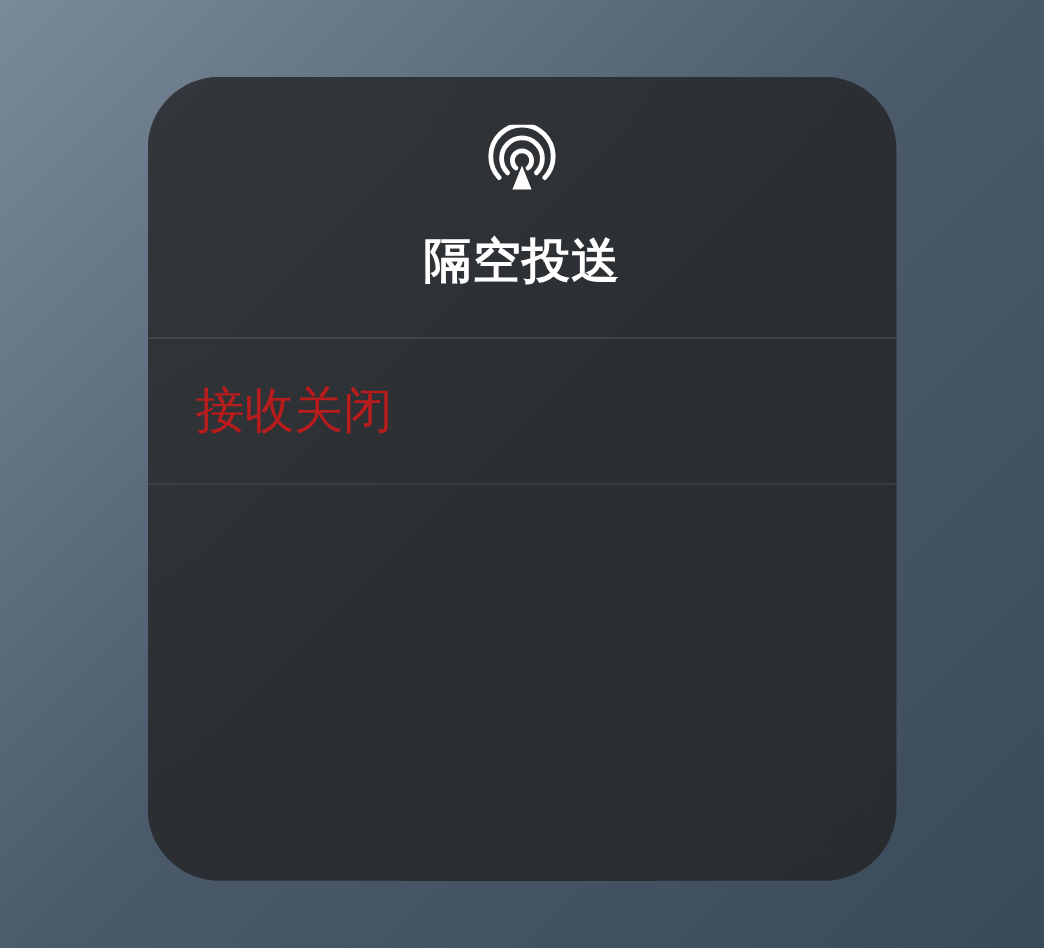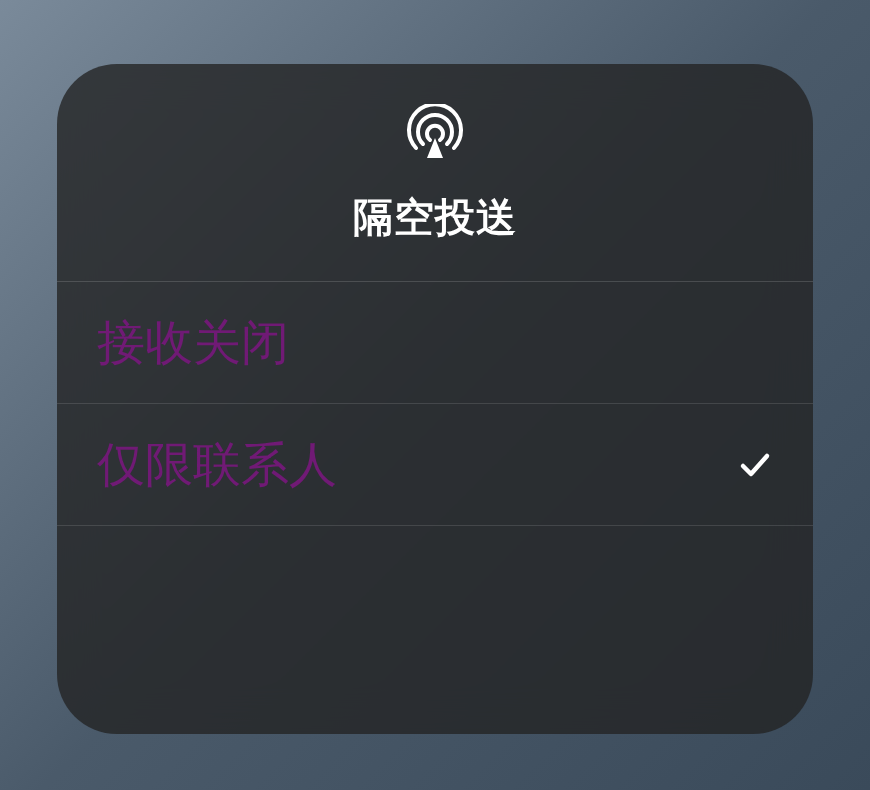--- a/index.html
+++ b/index.html
@@ -13,21 +13,21 @@
       height: 790px;
       background: linear-gradient(135deg, #7a8a9a 0%, #4a5a6a 50%, #3a4a5a 100%);
       display: flex;
       align-items: center;
       justify-content: center;
       font-family: -apple-system, BlinkMacSystemFont, "PingFang SC", "Helvetica Neue", sans-serif;
       overflow: hidden;
     }
     
     .panel {
-      width: 756px;
+      width: 624px;
       height: 670px;
       background: rgba(35, 35, 35, 0.78);
       backdrop-filter: blur(20px);
       border-radius: 60px;
       overflow: hidden;
       display: flex;
       flex-direction: column;
       margin-top: 8px;
     }
     
@@ -57,22 +57,22 @@
       display: flex;
       align-items: center;
       justify-content: space-between;
       padding: 0 40px;
       height: 122px;
       border-bottom: 1px solid rgba(255, 255, 255, 0.12);
       cursor: pointer;
     }
     
     .option-label {
-      color: #701a75;
-      font-size: 48px;
+      color: #b91c1c;
+      font-size: 41px;
       font-weight: 400;
     }
     
     .checkmark {
       width: 36px;
       height: 36px;
       display: flex;
       align-items: center;
       justify-content: center;
     }
@@ -104,22 +104,14 @@
 
   <div class="option">
     <span class="option-label">接收关闭</span>
     <span class="checkmark hidden">
       <svg viewBox="0 0 36 36" fill="none" stroke="#ffffff" stroke-width="4.5" stroke-linecap="round" stroke-linejoin="round">
         <path d="M 6 19 L 14 27 L 30 9"></path>
       </svg>
     </span>
   </div>
 
-  <div class="option">
-    <span class="option-label">仅限联系人</span>
-    <span class="checkmark">
-      <svg viewBox="0 0 36 36" fill="none" stroke="#ffffff" stroke-width="4.5" stroke-linecap="round" stroke-linejoin="round">
-        <path d="M 6 19 L 14 27 L 30 9"></path>
-      </svg>
-    </span>
-  </div>
 
 </div>
 
 </body></html>

